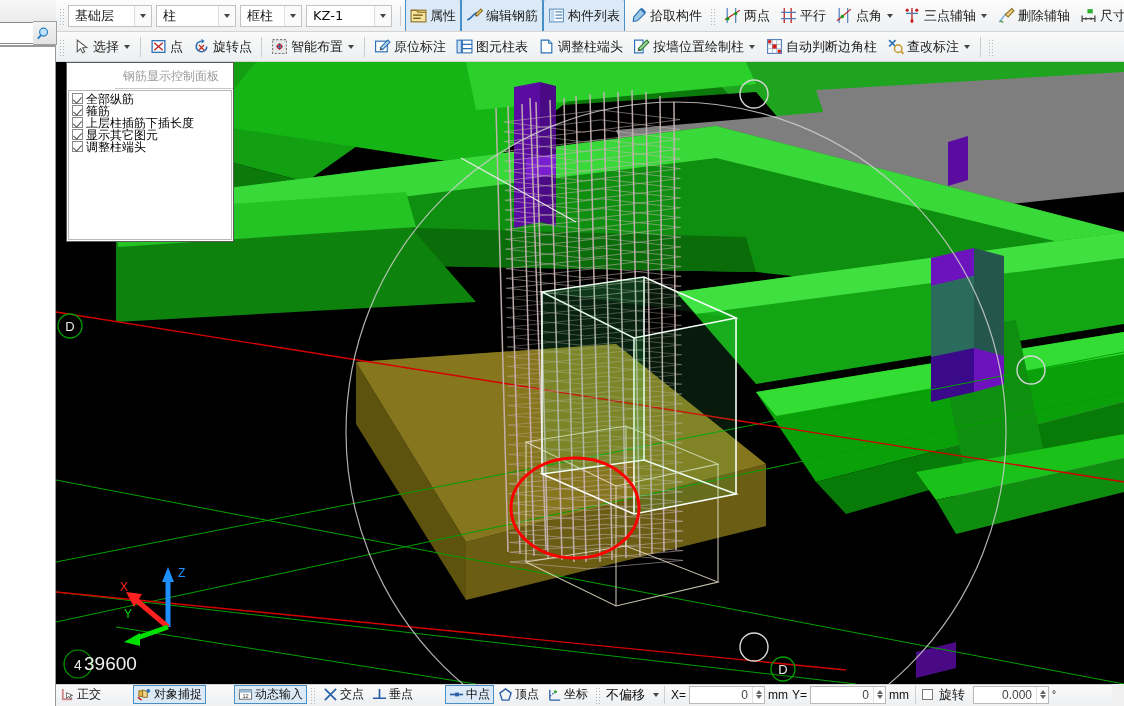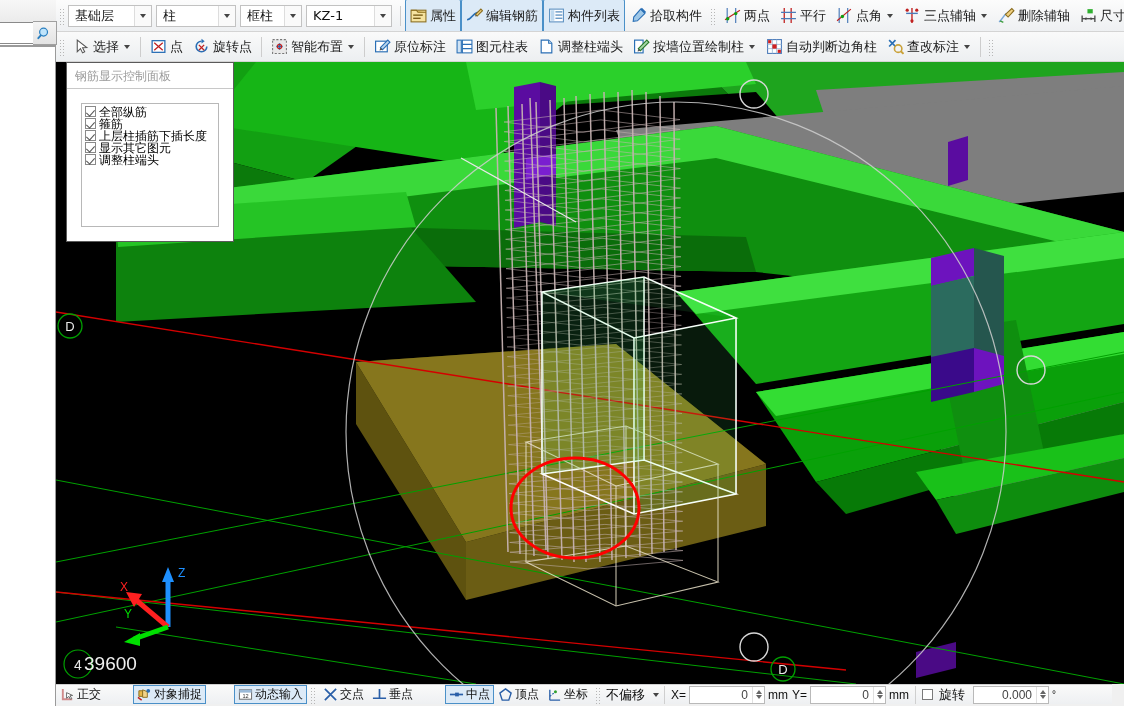--- a/index.html
+++ b/index.html
@@ -97,23 +97,24 @@
   #rebar-panel {
     position: absolute; left: 66px; top: 62px; width: 168px; height: 180px;
     background: #fff; border: 1px solid #5a5a5a; z-index: 20;
     display: flex; flex-direction: column;
   }
   #rebar-title {
     height: 26px; line-height: 26px; padding-left: 8px;
     font-size: 12px; color: #9b9b9b; background: #fff;
     border-bottom: 1px solid #c8c8c8;
     font-family: "DejaVu Sans", "Liberation Sans", sans-serif;
+    margin-left: 48px;
   }
   #rebar-list {
-    flex: 1; margin: 14px; border: 1px solid #b8b8b8; background: #fff;
+    flex: 1; margin: 1px; border: 1px solid #b8b8b8; background: #fff;
     padding: 2px 1px 0 3px; overflow: hidden;
   }
   .rb-row { display: flex; align-items: flex-start; height: 12px; }
   .rb-chk {
     width: 11px; height: 11px; border: 1px solid #8a8a8a; background: #fff;
     flex: none; margin-right: 3px; position: relative;
   }
   .rb-chk::after {
     content: ""; position: absolute; left: 2px; top: 1px;
     width: 4px; height: 7px; border: solid #555;

